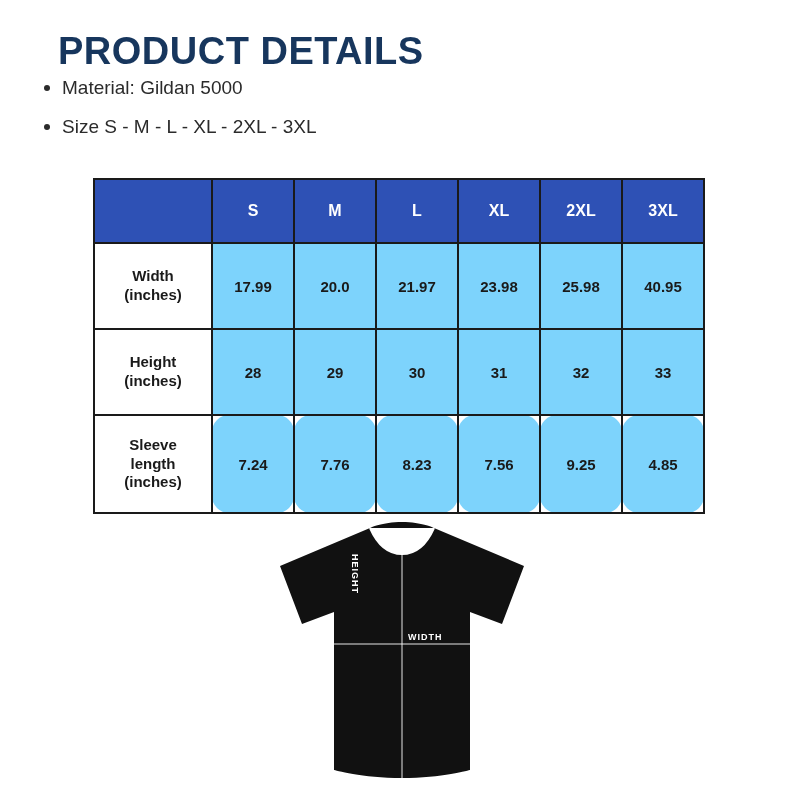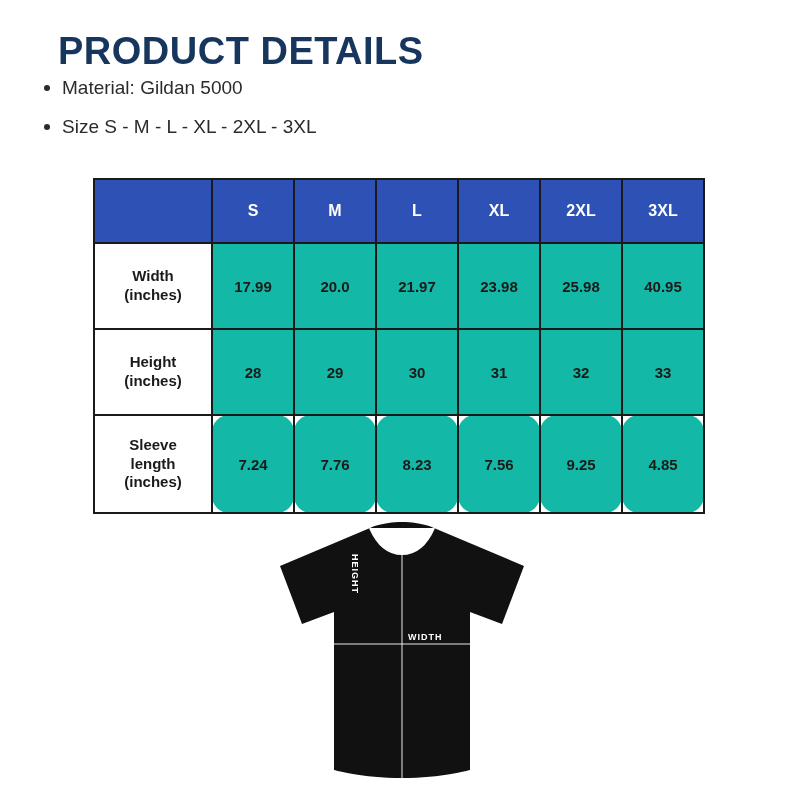--- a/index.html
+++ b/index.html
@@ -84,21 +84,21 @@
   table.size-table thead th.corner {
     background: #2e51b5;
   }
   table.size-table tbody th {
     background: #ffffff;
     font-size: 15px;
     line-height: 1.25;
     font-weight: bold;
   }
   table.size-table tbody td {
-    background: #14b8a6;
+    background: #7dd3fc;
     font-size: 15px;
   }
   .row-w td, .row-w th { height: 84px; }
   .row-h td, .row-h th { height: 84px; }
   .row-s td, .row-s th { height: 96px; border-radius: 17px; }
 
   col.label-col { width: 118px; }
   col.size-col  { width: 82px; }
 
   .shirt-wrap {

